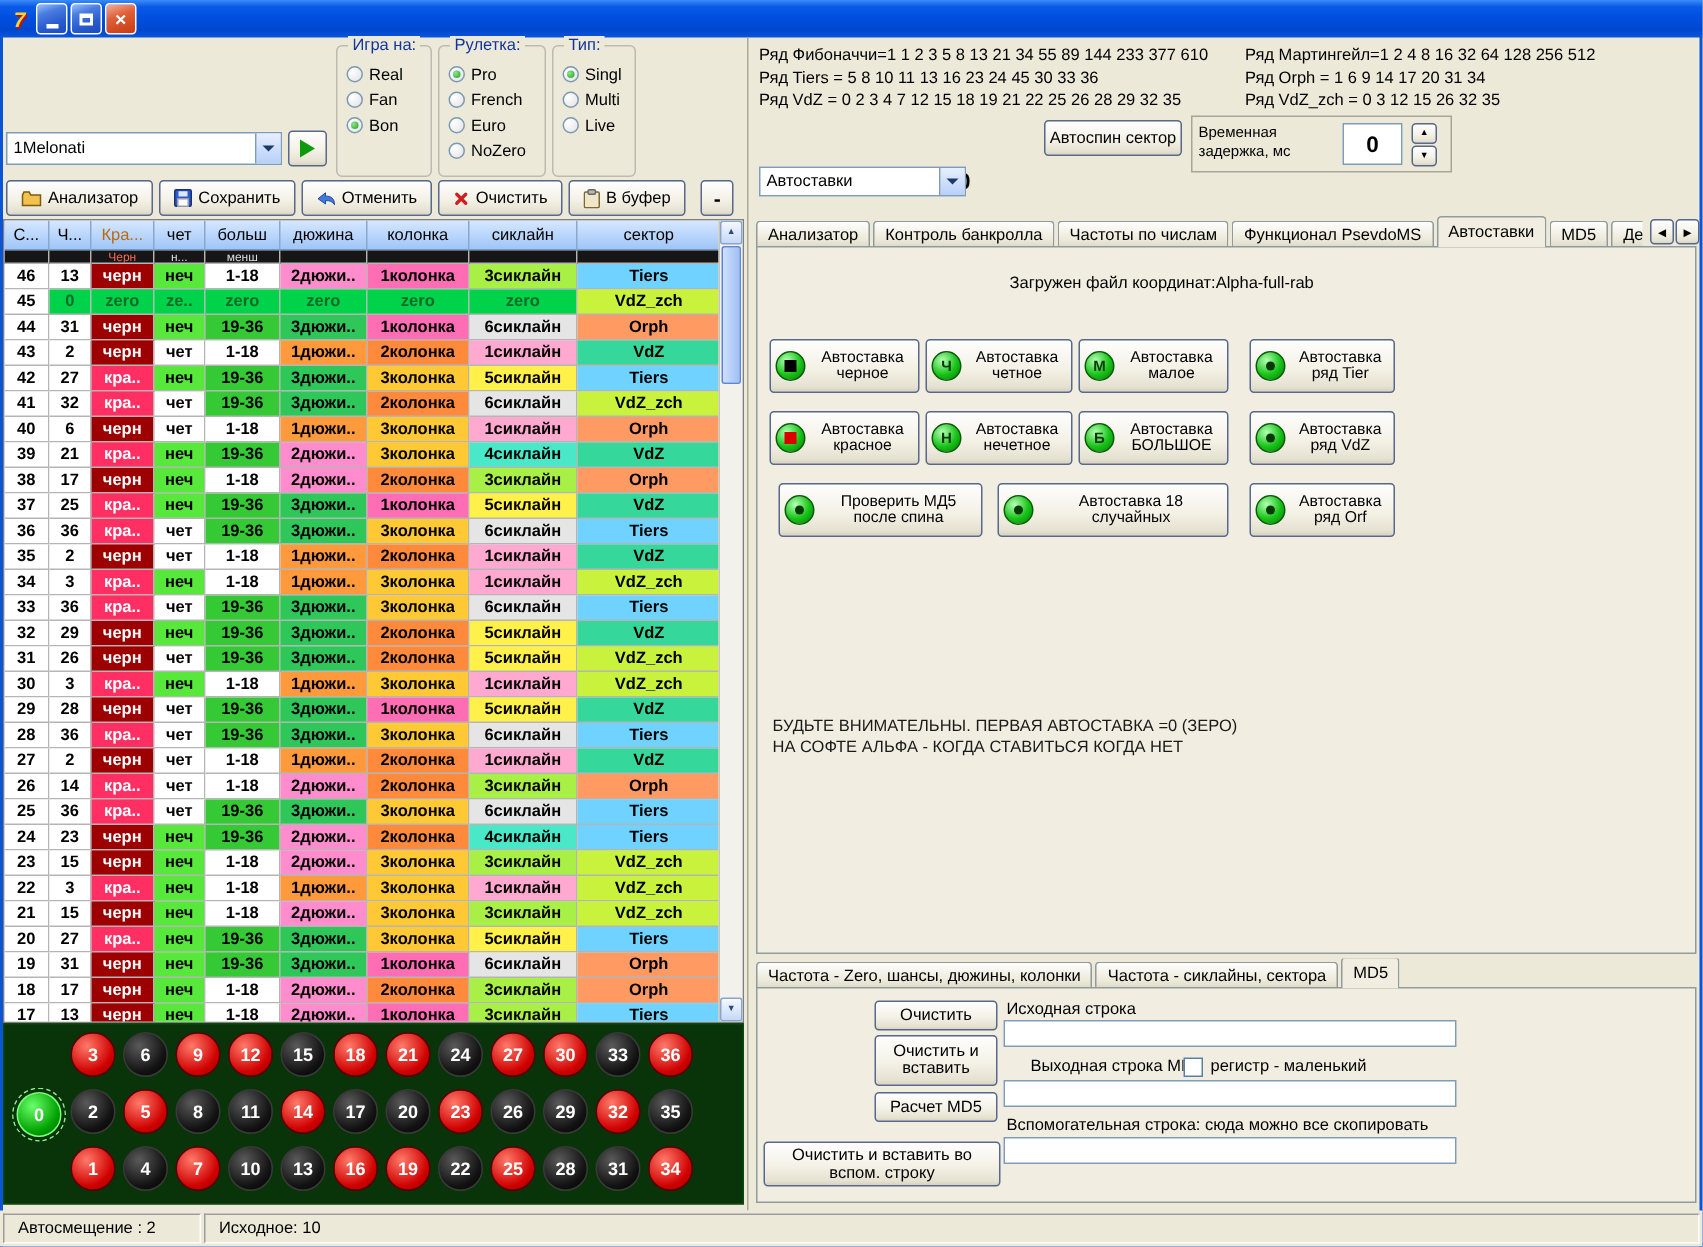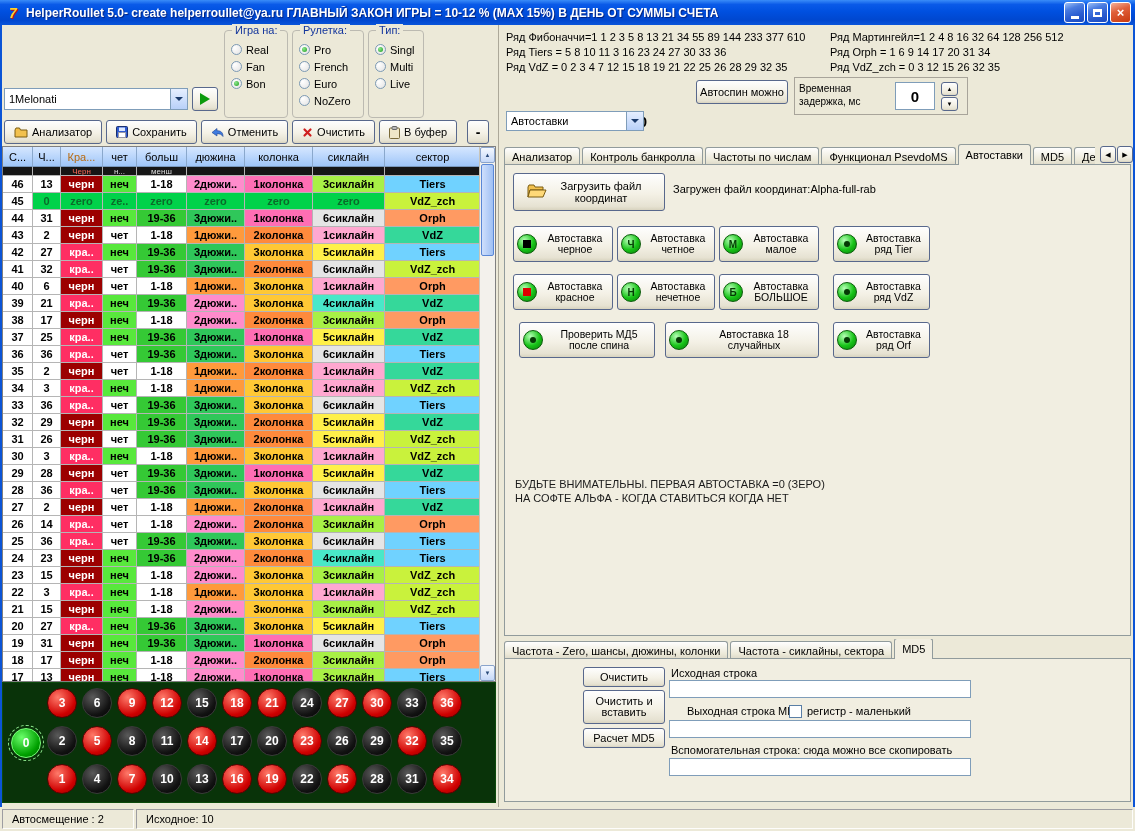--- a/index.html
+++ b/index.html
@@ -172,21 +172,20 @@
   .sbp { border:1px solid; border-color:#9d9da1 #fdfdfb #fdfdfb #9d9da1; display:flex; align-items:center;
     padding:0 9px; font-size:11px; white-space:nowrap; overflow:hidden; }
   #sb-left { width:686px; } #sb-mid { width:132px; } #sb-right { flex:1; }
 </style>
 </head>
 <body>
 
 <div id="window">
   <div id="titlebar">
     <div id="app-icon">7</div>
-    <div id="win-title">HelperRoullet 5.0- create helperroullet@ya.ru ГЛАВНЫЙ ЗАКОН ИГРЫ = 10-12 % (MAX 15%) В ДЕНЬ ОТ СУММЫ СЧЕТА</div>
     <div class="winbtn">
         <span class="gl-min"></span>
       </div>
     <div class="winbtn">
         <span class="gl-max"></span>
       </div>
     <div class="winbtn close">×</div>
   </div>
 
   <div id="main">
@@ -703,28 +702,28 @@
           <div class="bcircle bblk" style="left: 289px; top: 81px;">22</div>
           <div class="bcircle bred" style="left: 324px; top: 81px;">25</div>
           <div class="bcircle bblk" style="left: 359px; top: 81px;">28</div>
           <div class="bcircle bblk" style="left: 394px; top: 81px;">31</div>
           <div class="bcircle bred" style="left: 429px; top: 81px;">34</div>
         </div>
     </div>
 
     <div id="right-pane">
       <div class="serline" id="ser-fib">Ряд Фибоначчи=1 1 2 3 5 8 13 21 34 55 89 144 233 377 610</div>
-      <div class="serline" id="ser-tiers">Ряд Tiers = 5 8 10 11 3 16 23 24 27 30 33 36</div>
+      <div class="serline" id="ser-tiers">Ряд Tiers = 5 8 10 11 13 16 23 24 45 30 33 36</div>
       <div class="serline" id="ser-vdz">Ряд VdZ = 0 2 3 4 7 12 15 18 19 21 22 25 26 28 29 32 35</div>
       <div class="serline" id="ser-mart">Ряд Мартингейл=1 2 4 8 16 32 64 128 256 512</div>
       <div class="serline" id="ser-orph">Ряд Orph = 1 6 9 14 17 20 31 34</div>
       <div class="serline" id="ser-vdzzch">Ряд VdZ_zch = 0 3 12 15 26 32 35</div>
 
       <div id="acct-sum">Сумма на счете = 0</div>
-      <button class="btn" id="autospin-btn">Автоспин можно</button>
+      <button class="btn" id="autospin-btn">Автоспин сектор</button>
       <div id="delay-box">
         <div id="delay-label">Временная задержка, мс</div>
         <div id="delay-value">0</div>
         <button class="btn spbtn" id="delay-up">▲</button>
         <button class="btn spbtn" id="delay-down">▼</button>
       </div>
       <div class="combo" id="autobets-combo">
         <span class="cval">Автоставки</span>
         <span class="cbtn">
             <span class="arr"></span>
@@ -739,27 +738,20 @@
           <div class="tab active">Автоставки</div>
           <div class="tab">MD5</div>
           <div class="tab">Делени</div>
         </div>
       <div id="tabscroll">
         <button class="btn tsbtn">◀</button>
         <button class="btn tsbtn">▶</button>
       </div>
 
       <div id="tabpage">
-        <button class="btn" id="load-file-btn">
-          <span><svg width="20" height="14">
-                <path d="M1 13 V3 l1-2 h5 l1 2 h8 v3 H3 l-2 7" fill="#f2c14e" stroke="#7a5c12"></path>
-                <path d="M3 6 h16 l-3 7 H1 z" fill="#ffd978" stroke="#7a5c12"></path>
-              </svg></span>
-          <span class="lf-txt">Загрузить файл координат</span>
-        </button>
         <div id="loaded-text">Загружен файл координат:Alpha-full-rab</div>
         <div id="betgrid">
             <button class="btn bet" style="left: 8px; top: 61px; width: 100px;">
               <span class="bicon">
                 <span class="bsq"></span>
               </span>
               <span class="bettxt">Автоставка черное</span>
             </button>
             <button class="btn bet" style="left: 112px; top: 61px; width: 98px;">
               <span class="bicon">
@@ -836,20 +828,21 @@
         <button class="btn" id="md5-clearpaste-btn">Очистить и вставить</button>
         <button class="btn" id="md5-calc-btn">Расчет MD5</button>
         <div class="flabel" id="src-label">Исходная строка</div>
         <input class="tinput" id="src-input" value="" style="">
         <div class="flabel" id="out-label">Выходная строка MD5</div>
         <span id="reg-checkbox"></span>
         <div class="flabel" id="reg-label">регистр - маленький</div>
         <input class="tinput" id="out-input" value="" style="">
         <div class="flabel" id="helper-label">Вспомогательная строка: сюда можно все скопировать</div>
         <input class="tinput" id="helper-input" value="" style="">
+        <button class="btn" id="paste-helper-btn">Очистить и вставить во вспом. строку</button>
       </div>
     </div>
   </div>
 
   <div id="statusbar">
     <div class="sbp" id="sb-mid">Автосмещение : 2</div>
     <div class="sbp" id="sb-right">Исходное: 10</div>
   </div>
 </div>
 

